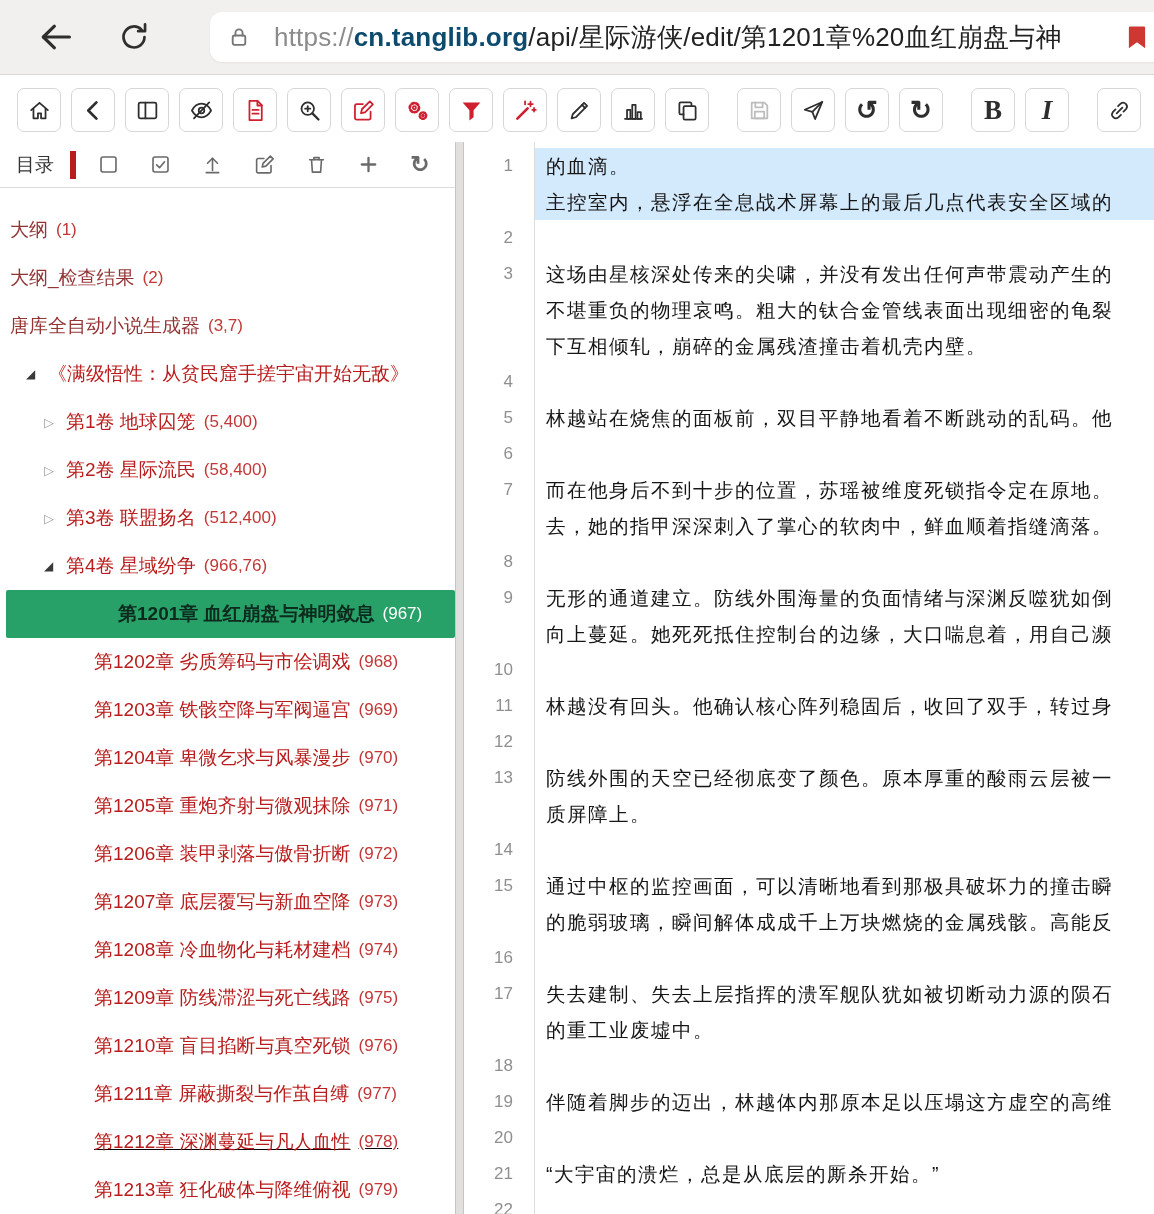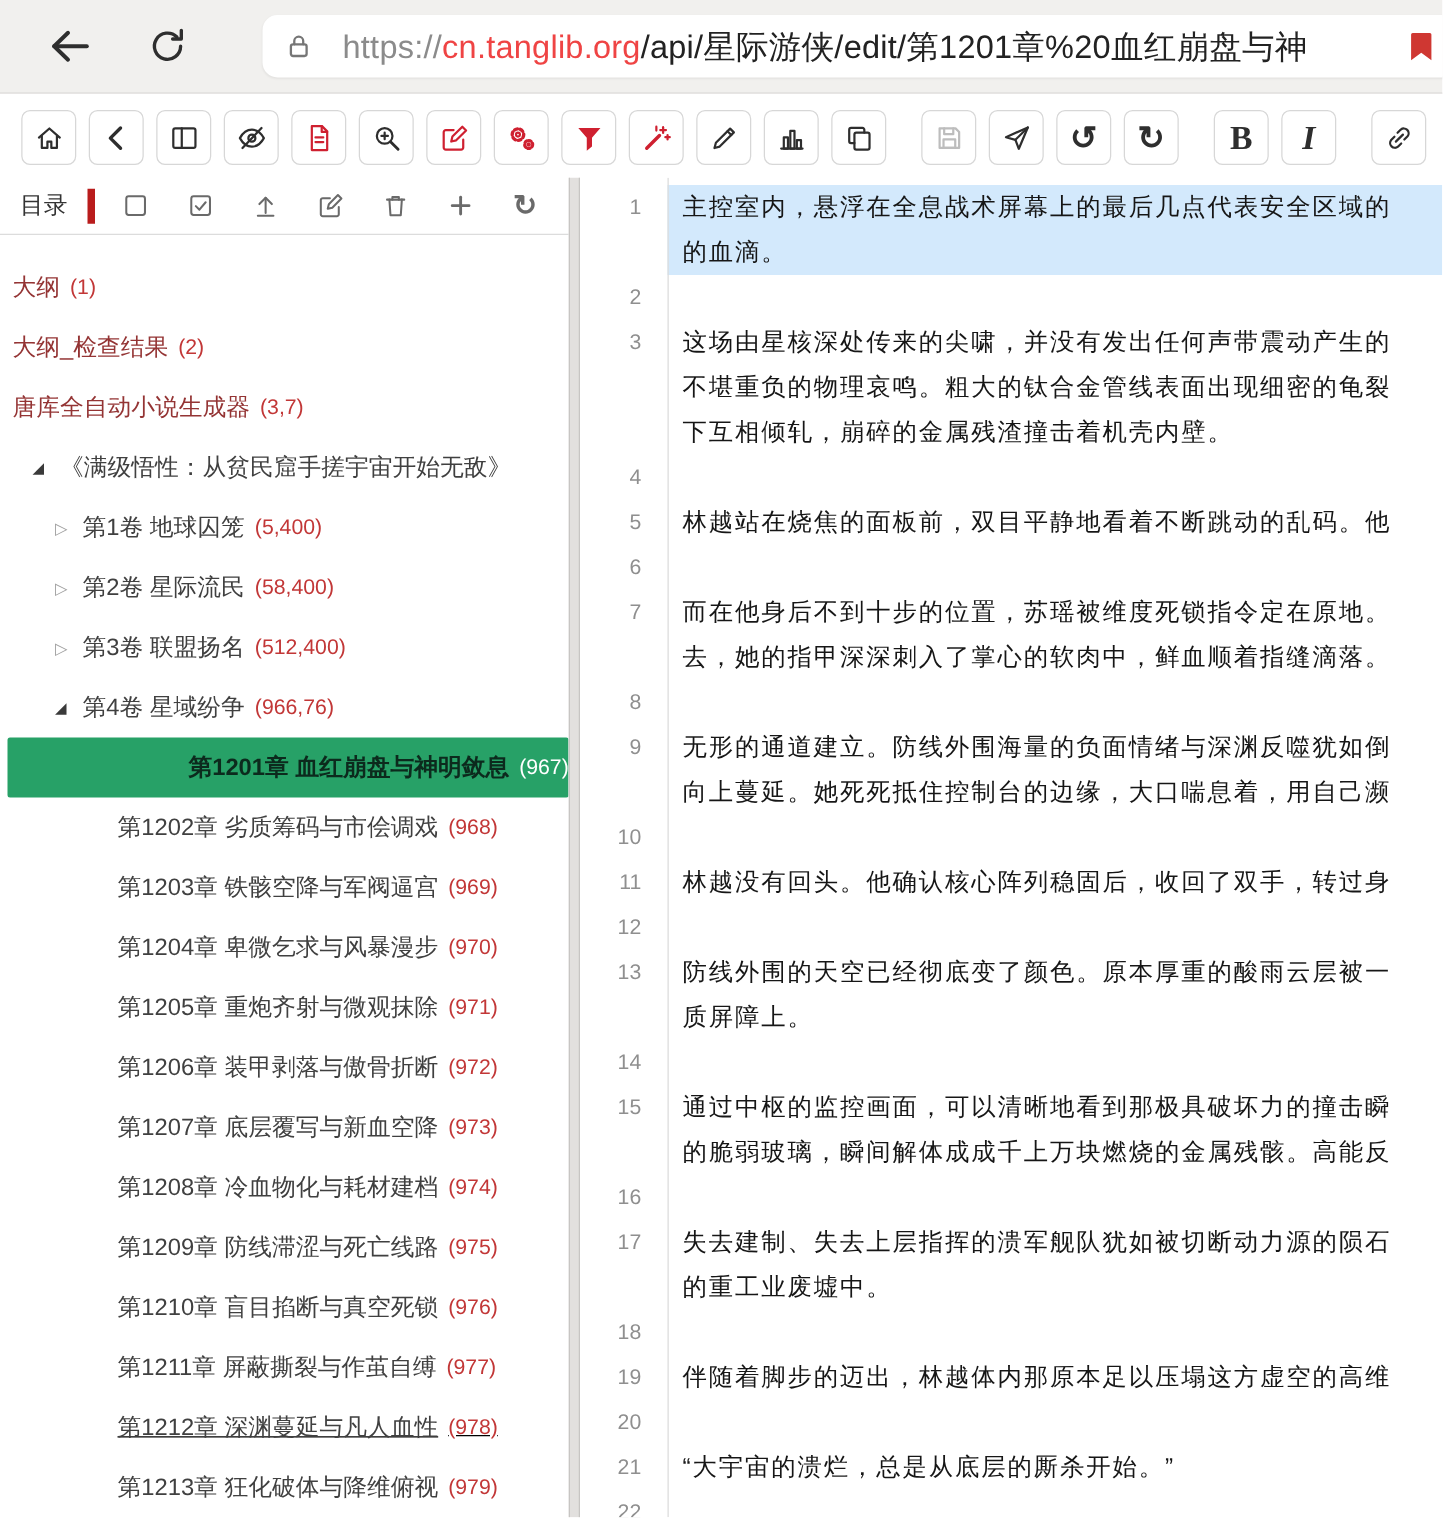--- a/index.html
+++ b/index.html
@@ -19,21 +19,21 @@
   
   .browser-bar{height:75px;background:#f1f0ee;border-bottom:1px solid #d8d6d3;
     display:flex;align-items:center;padding-left:34px;gap:34px}
   .nav-btn{background:none;border:none;width:44px;height:44px;flex:none;
     display:flex;align-items:center;justify-content:center;color:#2e2e2e;cursor:pointer}
   .url-bar{flex:1;height:50px;background:#fff;border-radius:12px;display:flex;align-items:center;
     padding:0 14px 0 16px;margin-left:20px;margin-right:-18px;box-shadow:0 1px 2px rgba(0,0,0,.06)}
   .lock{color:#767676;margin-right:22px;flex:none;display:flex}
   .url-text{flex:1;min-width:0;font-size:26px;white-space:nowrap;overflow:hidden;letter-spacing:.2px}
   .url-text .scheme{color:#8b8b8b}
-  .url-text .domain{color:#ef4444;font-weight:400}
+  .url-text .domain{color:#0c4a6e;font-weight:700}
   .url-text .path{color:#222}
   .ext-icon{flex:none;color:#cf3732;margin-right:6px;display:flex;cursor:pointer}
 
   
   .toolbar{display:flex;align-items:center;padding:13px 0 10px 17px;gap:28px;background:#fff;white-space:nowrap;overflow:hidden}
   .tb-group{display:flex;gap:10px;flex:none}
   .tb-btn{width:44px;height:44px;background:#fff;border:1px solid #d7d7d7;border-radius:7px;
     display:flex;align-items:center;justify-content:center;cursor:pointer;flex:none}
   .tb-btn svg{width:25px;height:25px}
   .tone-dark{color:#2e2e2e}
@@ -55,21 +55,21 @@
   .st-btn{width:44px;height:36px;background:none;border:none;color:#6a6a6a;
     display:flex;align-items:center;justify-content:center;cursor:pointer;flex:none}
   .st-btn svg{width:23px;height:23px}
   .st-btn .glyph{font-size:23px}
 
   .tree{flex:1;overflow:hidden;padding-top:18px}
   .tree-row{height:48px;display:flex;align-items:center;white-space:nowrap;overflow:hidden;
     font-size:19px;cursor:pointer}
   .expander{width:22px;flex:none;font-size:13px;color:#a0a0a0;line-height:1}
   .expander.expanded{color:#3a3a3a;font-size:12px}
-  .tree-label{color:#404040}
+  .tree-label{color:#b91c1c}
   .tree-count{color:var(--count-red);font-size:17px;margin-left:8px}
   .row-red .tree-label{color:var(--sidebar-red)}
   .tree-row.selected{background:var(--selected-green);border-radius:2px}
   .tree-row.selected .tree-label{color:#0c2a1d;font-weight:700}
   .tree-row.selected .tree-count{color:#fff}
 
   .splitter{width:9px;flex:none;background:#e2e0de;border-left:1px solid #c7c5c3;border-right:1px solid #c7c5c3;cursor:col-resize}
 
   .editor{flex:1;min-width:0;position:relative;overflow:hidden;padding-top:6px;background:#fff}
   .editor::before{content:"";position:absolute;left:70px;top:0;bottom:0;width:1px;background:#dcdcdc}
@@ -323,21 +323,21 @@
         <div class="tree-row" style="padding-left: 44px;">
           <span class="expander collapsed">▷</span>
           <span class="tree-label">第3卷 联盟扬名</span>
           <span class="tree-count">(512,400)</span>
         </div>
         <div class="tree-row" style="padding-left: 44px;">
           <span class="expander expanded">◢</span>
           <span class="tree-label">第4卷 星域纷争</span>
           <span class="tree-count">(966,76)</span>
         </div>
-        <div class="tree-row selected" style="margin-left: 6px; padding-left: 112px; justify-content: flex-end;">
+        <div class="tree-row selected" style="margin-left: 6px; padding-left: 112px;">
           <span class="tree-label">第1201章 血红崩盘与神明敛息</span>
           <span class="tree-count">(967)</span>
         </div>
         <div class="tree-row" style="padding-left: 94px;">
           <span class="tree-label">第1202章 劣质筹码与市侩调戏</span>
           <span class="tree-count">(968)</span>
         </div>
         <div class="tree-row" style="padding-left: 94px;">
           <span class="tree-label">第1203章 铁骸空降与军阀逼宫</span>
           <span class="tree-count">(969)</span>
@@ -385,22 +385,22 @@
       </div>
   </div>
 
   <div class="splitter"></div>
 
   <div class="editor">
     <div>
         <div class="para hl">
           <div class="lnum">1</div>
           <div class="rows">
+            <div class="trow">的血滴。</div>
             <div class="trow">主控室内，悬浮在全息战术屏幕上的最后几点代表安全区域的</div>
-            <div class="trow">的血滴。</div>
           </div>
         </div>
         <div class="para">
           <div class="lnum">2</div>
           <div class="rows">
             <div class="trow"></div>
           </div>
         </div>
         <div class="para">
           <div class="lnum">3</div>

